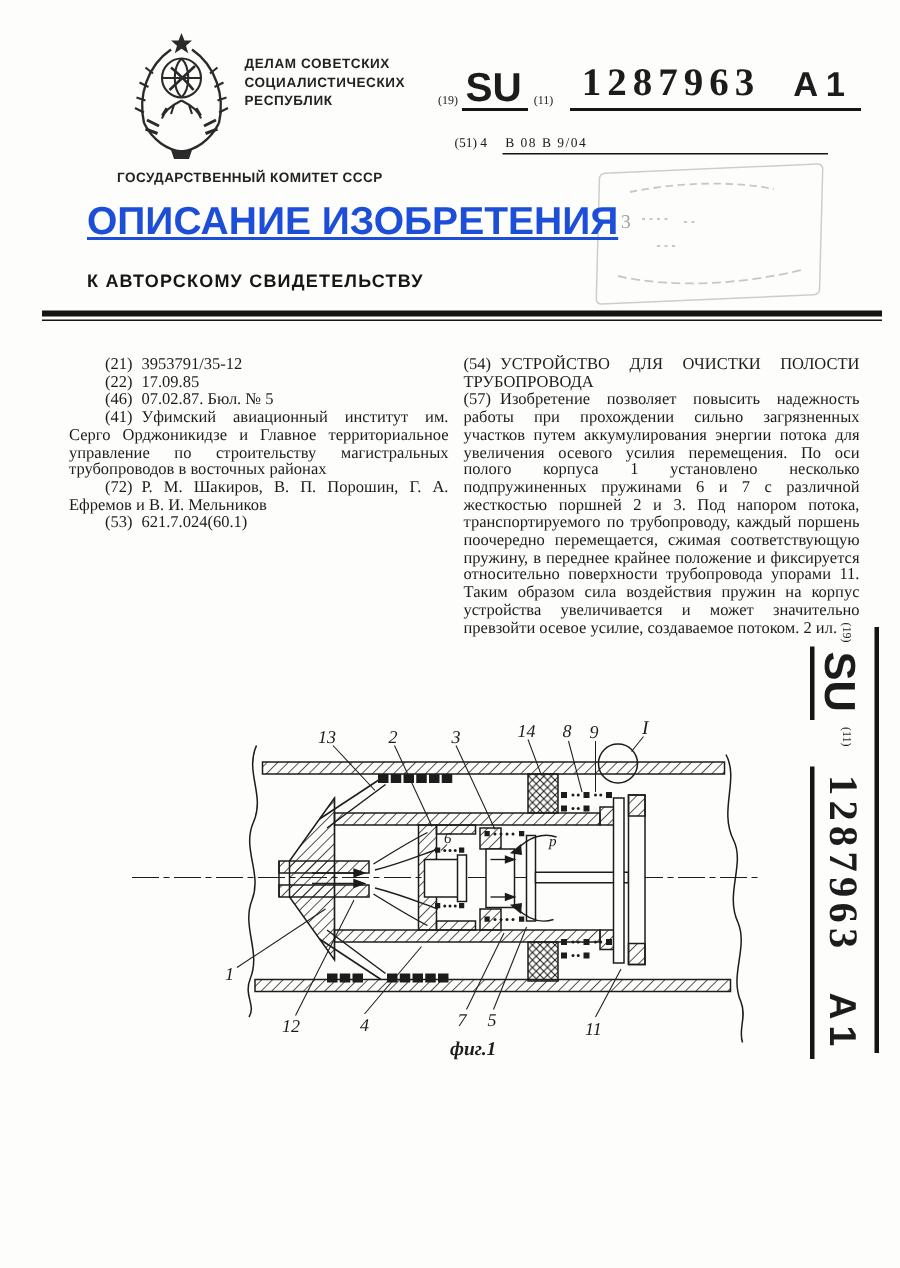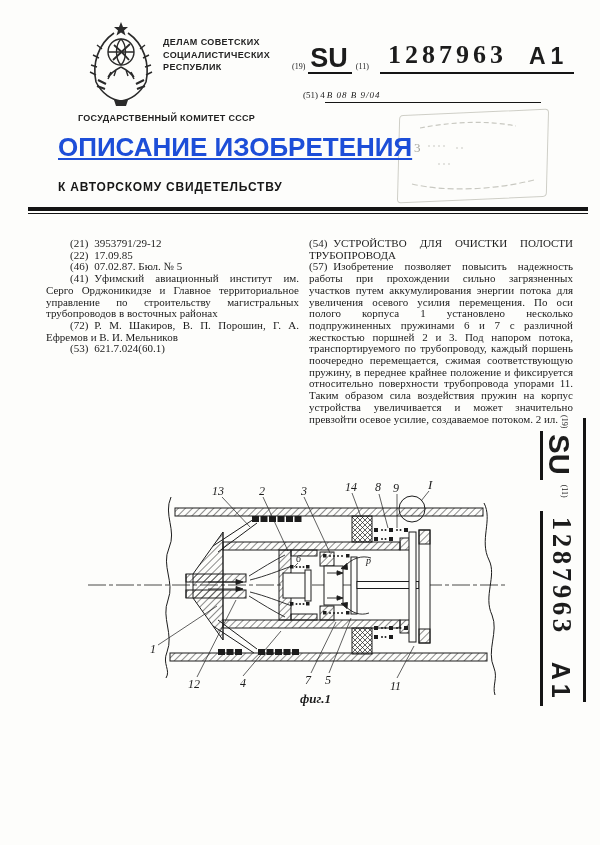--- a/index.html
+++ b/index.html
@@ -20,22 +20,22 @@
   .su-line{left:292px;top:40px;display:flex;align-items:flex-end;}
   .tiny-code{font:8px "Liberation Serif",serif;color:#222;margin:0 3px 3px 0;}
   .su-big{font:bold 27px "Liberation Sans",sans-serif;border-bottom:2.5px solid #151515;
     padding:0 4px 1px 2px;line-height:26px;}
   .num-wrap{border-bottom:2.5px solid #151515;margin-left:8px;padding:0 6px 2px 8px;
     display:flex;align-items:flex-end;line-height:24px;}
   .doc-num{font:bold 26px "Liberation Serif",serif;letter-spacing:4px;}
   .kind{font:bold 23px "Liberation Sans",sans-serif;letter-spacing:5px;margin-left:22px;}
 
   .ipc-line{left:303px;top:90px;font:9px "Liberation Serif",serif;}
-  .ipc-class{border-bottom:1.5px solid #151515;padding:0 160px 2px 2px;
-    letter-spacing:1px;font-style:italic;}
+  .ipc-class{border-bottom:1.5px solid #151515;margin-left:10px;padding:0 160px 2px 2px;
+    letter-spacing:1px;}
 
   
   .stamp{left:398px;top:112px;width:150px;height:88px;opacity:.8;}
   .stamp-box{position:absolute;inset:0;border:1.5px solid #c3c3ba;border-radius:4px;
     transform:rotate(-2.5deg) skewX(-4deg);}
   .stamp-digit{position:absolute;left:16px;top:28px;font:13px "Liberation Serif",serif;
     color:#8e8e85;filter:blur(.4px);}
 
   .page-title{left:58px;top:132px;font:bold 26px "Liberation Sans",sans-serif;
     letter-spacing:0;margin:0;color:#1d4ed8;text-decoration:underline;}
@@ -125,21 +125,21 @@
   </svg>
   <span class="stamp-digit">3</span>
 </div>
 
 <h1 class="abs page-title">ОПИСАНИЕ ИЗОБРЕТЕНИЯ</h1>
 <div class="abs page-subtitle">К АВТОРСКОМУ СВИДЕТЕЛЬСТВУ</div>
 <div class="abs rule-thick"></div>
 <div class="abs rule-thin"></div>
 
 <div class="abs col leftcol">
-  <p><span class="fcode">(21)</span><span>3953791/29-12</span></p>
+  <p><span class="fcode">(21)</span><span>3953791/35-12</span></p>
   <p><span class="fcode">(22)</span><span>17.09.85</span></p>
   <p><span class="fcode">(46)</span><span>07.02.87. Бюл. № 5</span></p>
   <p><span class="fcode">(41)</span><span>Уфимский авиационный институт им. Серго Орджоникидзе и Главное территориальное управление по строительству магистральных трубопроводов в восточных районах</span></p>
   <p><span class="fcode">(72)</span><span>Р. М. Шакиров, В. П. Порошин, Г. А. Ефремов и В. И. Мельников</span></p>
   <p><span class="fcode">(53)</span><span>621.7.024(60.1)</span></p>
 </div>
 
 <div class="abs col rightcol">
   <p><span class="fcode">(54)</span><span>УСТРОЙСТВО ДЛЯ ОЧИСТКИ ПОЛОСТИ ТРУБОПРОВОДА</span></p>
   <p><span class="fcode">(57)</span><span>Изобретение позволяет повысить надежность работы при прохождении сильно загрязненных участков путем аккумулирования энергии потока для увеличения осевого усилия перемещения. По оси полого корпуса 1 установлено несколько подпружиненных пружинами 6 и 7 с различной жесткостью поршней 2 и 3. Под напором потока, транспортируемого по трубопроводу, каждый поршень поочередно перемещается, сжимая соответствующую пружину, в переднее крайнее положение и фиксируется относительно поверхности трубопровода упорами 11. Таким образом сила воздействия пружин на корпус устройства увеличивается и может значительно превзойти осевое усилие, создаваемое потоком. 2 ил.</span></p>

